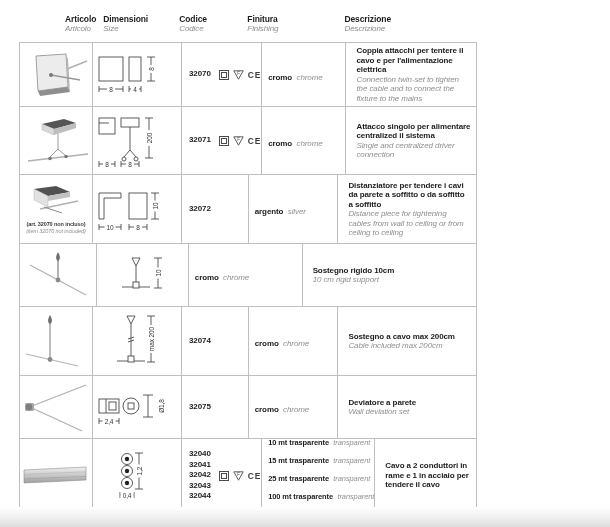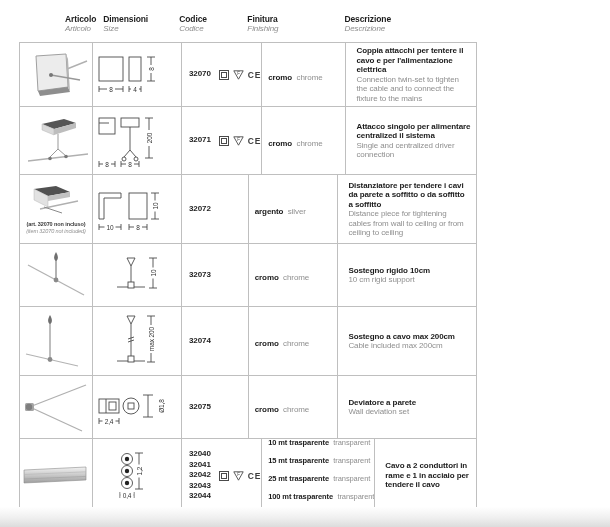--- a/index.html
+++ b/index.html
@@ -20,21 +20,21 @@
   .row{display:flex;border-top:1px solid #bfbfbf;}
   .row:first-child{border-top:none;}
   .cell{box-sizing:border-box;border-left:1px solid #bfbfbf;display:flex;}
   .cell:first-child{border-left:none;}
   .c1{width:81px;flex-direction:column;align-items:center;justify-content:center;}
   .c2{width:98px;align-items:center;justify-content:center;}
   .c3{width:89px;align-items:center;padding-left:7px;gap:8px;}
   .c4{width:121px;flex-direction:column;justify-content:center;padding-left:6px;}
   .c5{width:185px;flex-direction:column;justify-content:center;padding:3px 5px 3px 10px;}
   .dark{font-weight:bold;font-size:8px;line-height:9.5px;color:#1b1b1b;}
-  .lt{font-size:8px;line-height:9.5px;color:#8f8f8f;font-weight:normal;}
+  .lt{font-style:italic;font-size:8px;line-height:9.5px;color:#8f8f8f;font-weight:normal;}
   .code-line{font-weight:bold;font-size:8px;line-height:10.5px;color:#222;}
   .codes{display:flex;flex-direction:column;}
   .marks{display:flex;align-items:center;gap:4px;}
   .mark-classii{width:8px;height:8px;border:1px solid #4a4a4a;display:inline-flex;align-items:center;justify-content:center;}
   .mark-classii .inner{width:4px;height:4px;border:1px solid #4a4a4a;}
   .mark-ce{font-weight:bold;font-size:8.5px;letter-spacing:0.8px;color:#3d3d3d;}
   .fin-line{white-space:nowrap;}
   .fin-sm .dark,.fin-sm .lt{font-size:7.5px;line-height:10.5px;}
   .caption{text-align:center;margin-top:2px;}
   .cap-it{font-weight:bold;font-size:5.5px;line-height:7px;color:#3a3a3a;}
@@ -266,25 +266,20 @@
           <rect x="35" y="30" width="6" height="6" fill="#fff" stroke="#4a4a4a" stroke-width="0.9"></rect>
           <line x1="56" y1="6" x2="64" y2="6" stroke="#4a4a4a" stroke-width="0.9"></line>
           <line x1="56" y1="36" x2="64" y2="36" stroke="#4a4a4a" stroke-width="0.9"></line>
           <line x1="60" y1="6" x2="60" y2="36" stroke="#4a4a4a" stroke-width="0.9"></line>
           <g transform="rotate(-90 60 21)">
             <rect x="54.5" y="17" width="11" height="8" fill="#fff"></rect>
             <text x="60" y="23.5" text-anchor="middle">10</text>
           </g>
         </svg>
       </div>
-      <div class="cell c3">
-        <div class="codes">
-            <div class="code-line">32073</div>
-          </div>
-      </div>
       <div class="cell c4">
         <div class="fin-line"><span class="dark">cromo</span> <span class="lt">chrome</span></div>
       </div>
       <div class="cell c5">
         <div class="dark">Sostegno rigido 10cm</div>
         <div class="lt">10 cm rigid support</div>
       </div>
     </div>
 
     <div class="row" style="height:68px">

